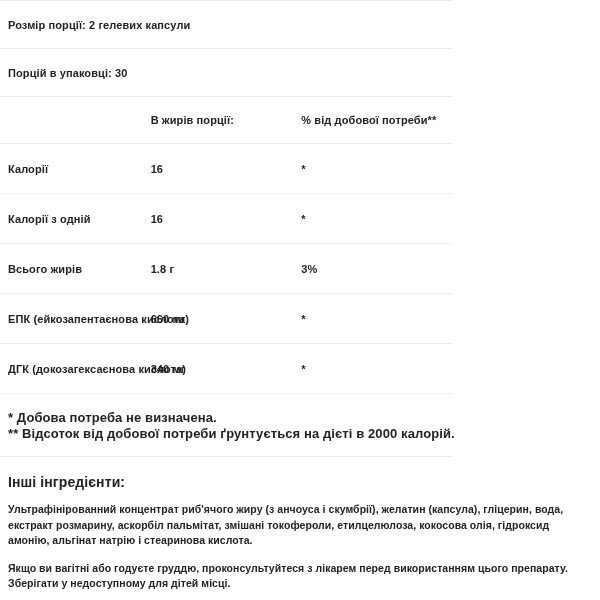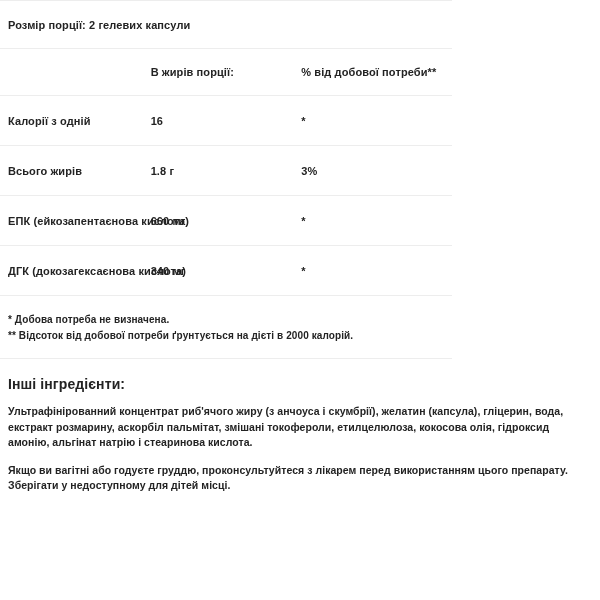--- a/index.html
+++ b/index.html
@@ -51,21 +51,21 @@
     height: 48px;
   }
   tr.colhead td {
     height: 46px;
   }
   tr.colhead td.c-name { text-indent: 0; }
 
   
   .footnotes {
     padding: 16px 8px 0 8px;
-    font-size: 10px;
+    font-size: 13px;
     font-weight: bold;
     line-height: 16px;
     letter-spacing: 0.1px;
   }
   .footnotes div { white-space: nowrap; }
 
   .rule {
     width: 452px;
     height: 1px;
     background: #ededed;
@@ -95,26 +95,34 @@
 </head>
 <body>
 
 <div class="panel">
 
   <table class="facts">
     <tbody>
       <tr class="serving">
         <td class="c-name" colspan="3">Розмір порції: 2 гелевих капсули</td>
       </tr>
+      <tr class="serving">
+        <td class="c-name" colspan="3">Порцій в упаковці: 30</td>
+      </tr>
       <tr class="colhead">
         <td class="c-name"></td>
         <td class="c-amount">В жирів порції:</td>
         <td class="c-dv">% від добової потреби**</td>
       </tr>
 
+      <tr>
+        <td class="c-name">Калорії</td>
+        <td class="c-amount">16</td>
+        <td class="c-dv">*</td>
+      </tr>
       <tr>
         <td class="c-name">Калорії з одній</td>
         <td class="c-amount">16</td>
         <td class="c-dv">*</td>
       </tr>
       <tr>
         <td class="c-name">Всього жирів</td>
         <td class="c-amount">1.8 г</td>
         <td class="c-dv">3%</td>
       </tr>

